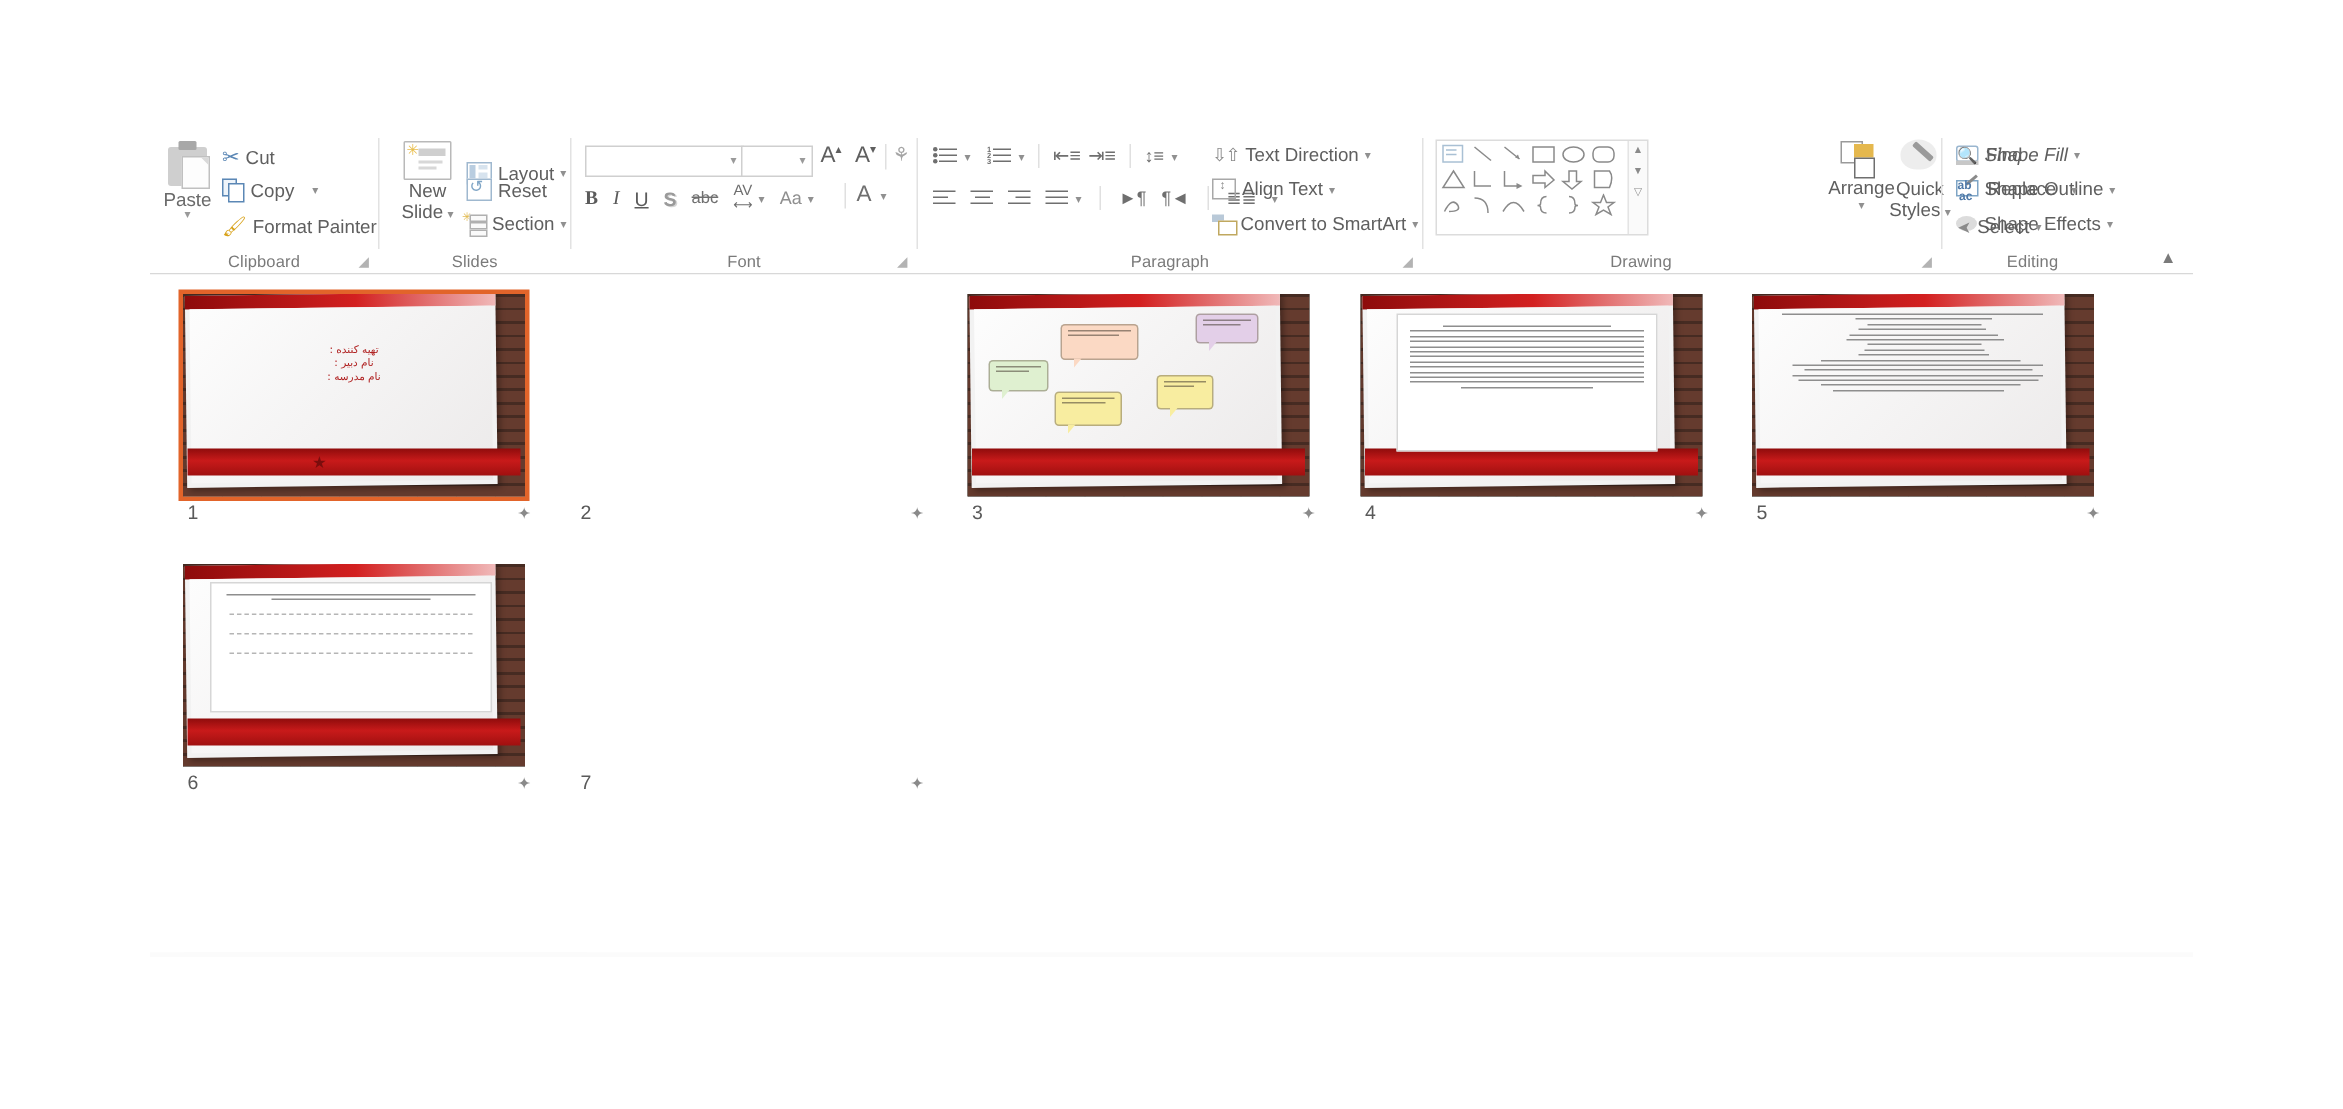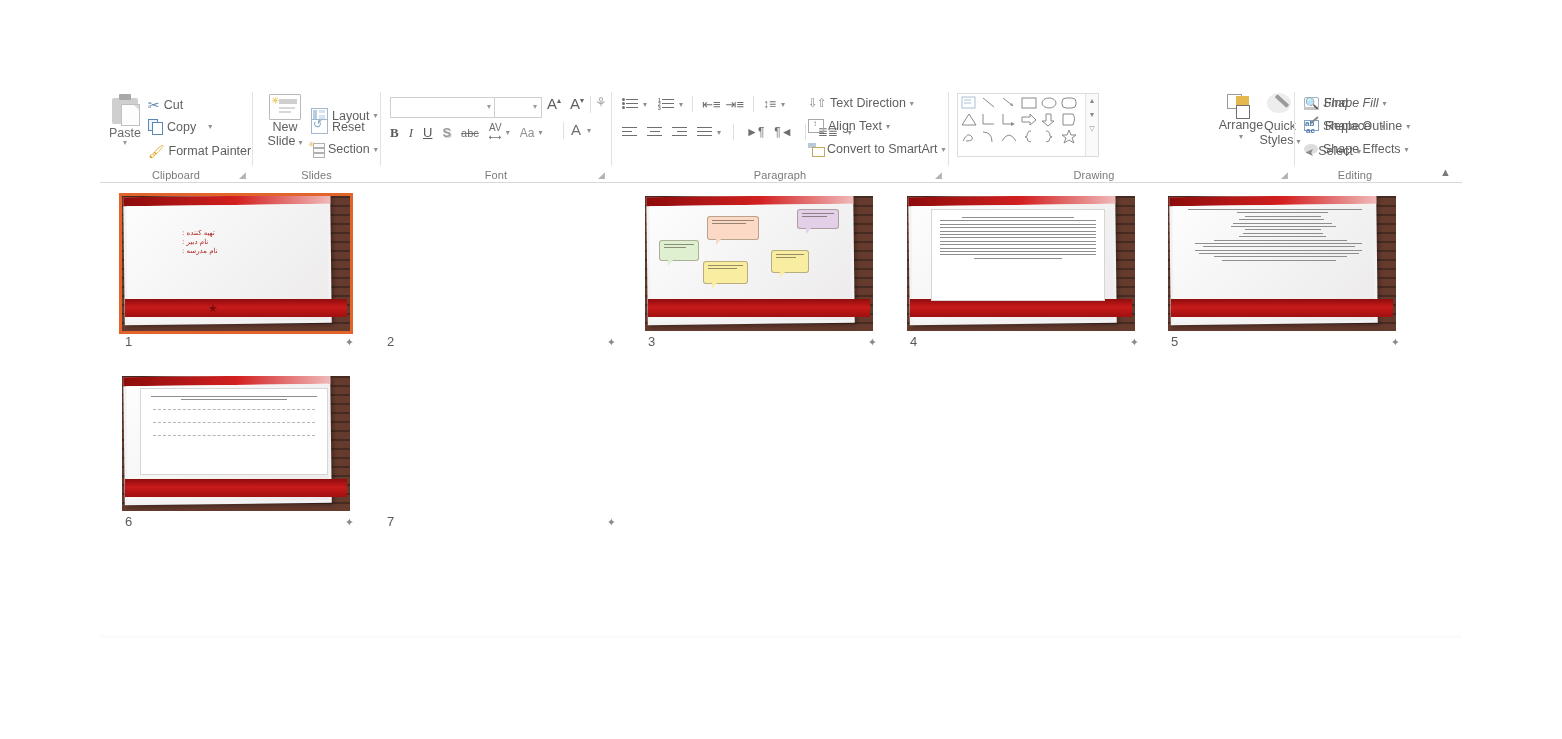--- a/index.html
+++ b/index.html
@@ -129,21 +129,21 @@
   .thumb .card{position:absolute;left:2px;top:0px;width:207px;height:128px;background:#f2f2f2;
       box-shadow:2px 2px 4px rgba(0,0,0,.35);transform:rotate(-.7deg);}
   .thumb .card:before{content:"";position:absolute;left:0;top:0;width:100%;height:9px;
       background:linear-gradient(90deg,#8d0b0b,#d32020 55%,#f0b9b9);}
   .thumb .card .face{position:absolute;left:3px;top:9px;right:3px;bottom:3px;
       background:linear-gradient(135deg,#fdfdfd,#eceaea);}
   .thumb .redbar{position:absolute;left:3px;right:3px;bottom:14px;height:18px;
       background:linear-gradient(180deg,#8f0c0c,#c81a1a 45%,#a01010);}
   .thumb .star{position:absolute;left:86px;bottom:16px;color:#7a0d0d;font-size:11px;}
 
-  .slidetxt{position:absolute;color:#b02222;direction:rtl;text-align:left;
+  .slidetxt{position:absolute;color:#b02222;direction:rtl;text-align:center;
       font-family:"DejaVu Sans","Liberation Sans",sans-serif;}
   .tiny-lines{position:absolute;}
   .tiny-lines i{display:block;background:#bdbdbd;height:1px;margin-bottom:2.2px;}
 
   .thumb-num{position:absolute;left:3px;top:138px;font-size:13px;color:#5a5a5a;}
   .thumb-anim{position:absolute;right:0px;top:140px;font-size:11px;color:#8a8a8a;}
 
   
   .bub{position:absolute;border-radius:3px;border:1px solid rgba(120,110,90,.5);}
   .bub:after{content:"";position:absolute;width:0;height:0;border-top:6px solid currentColor;

